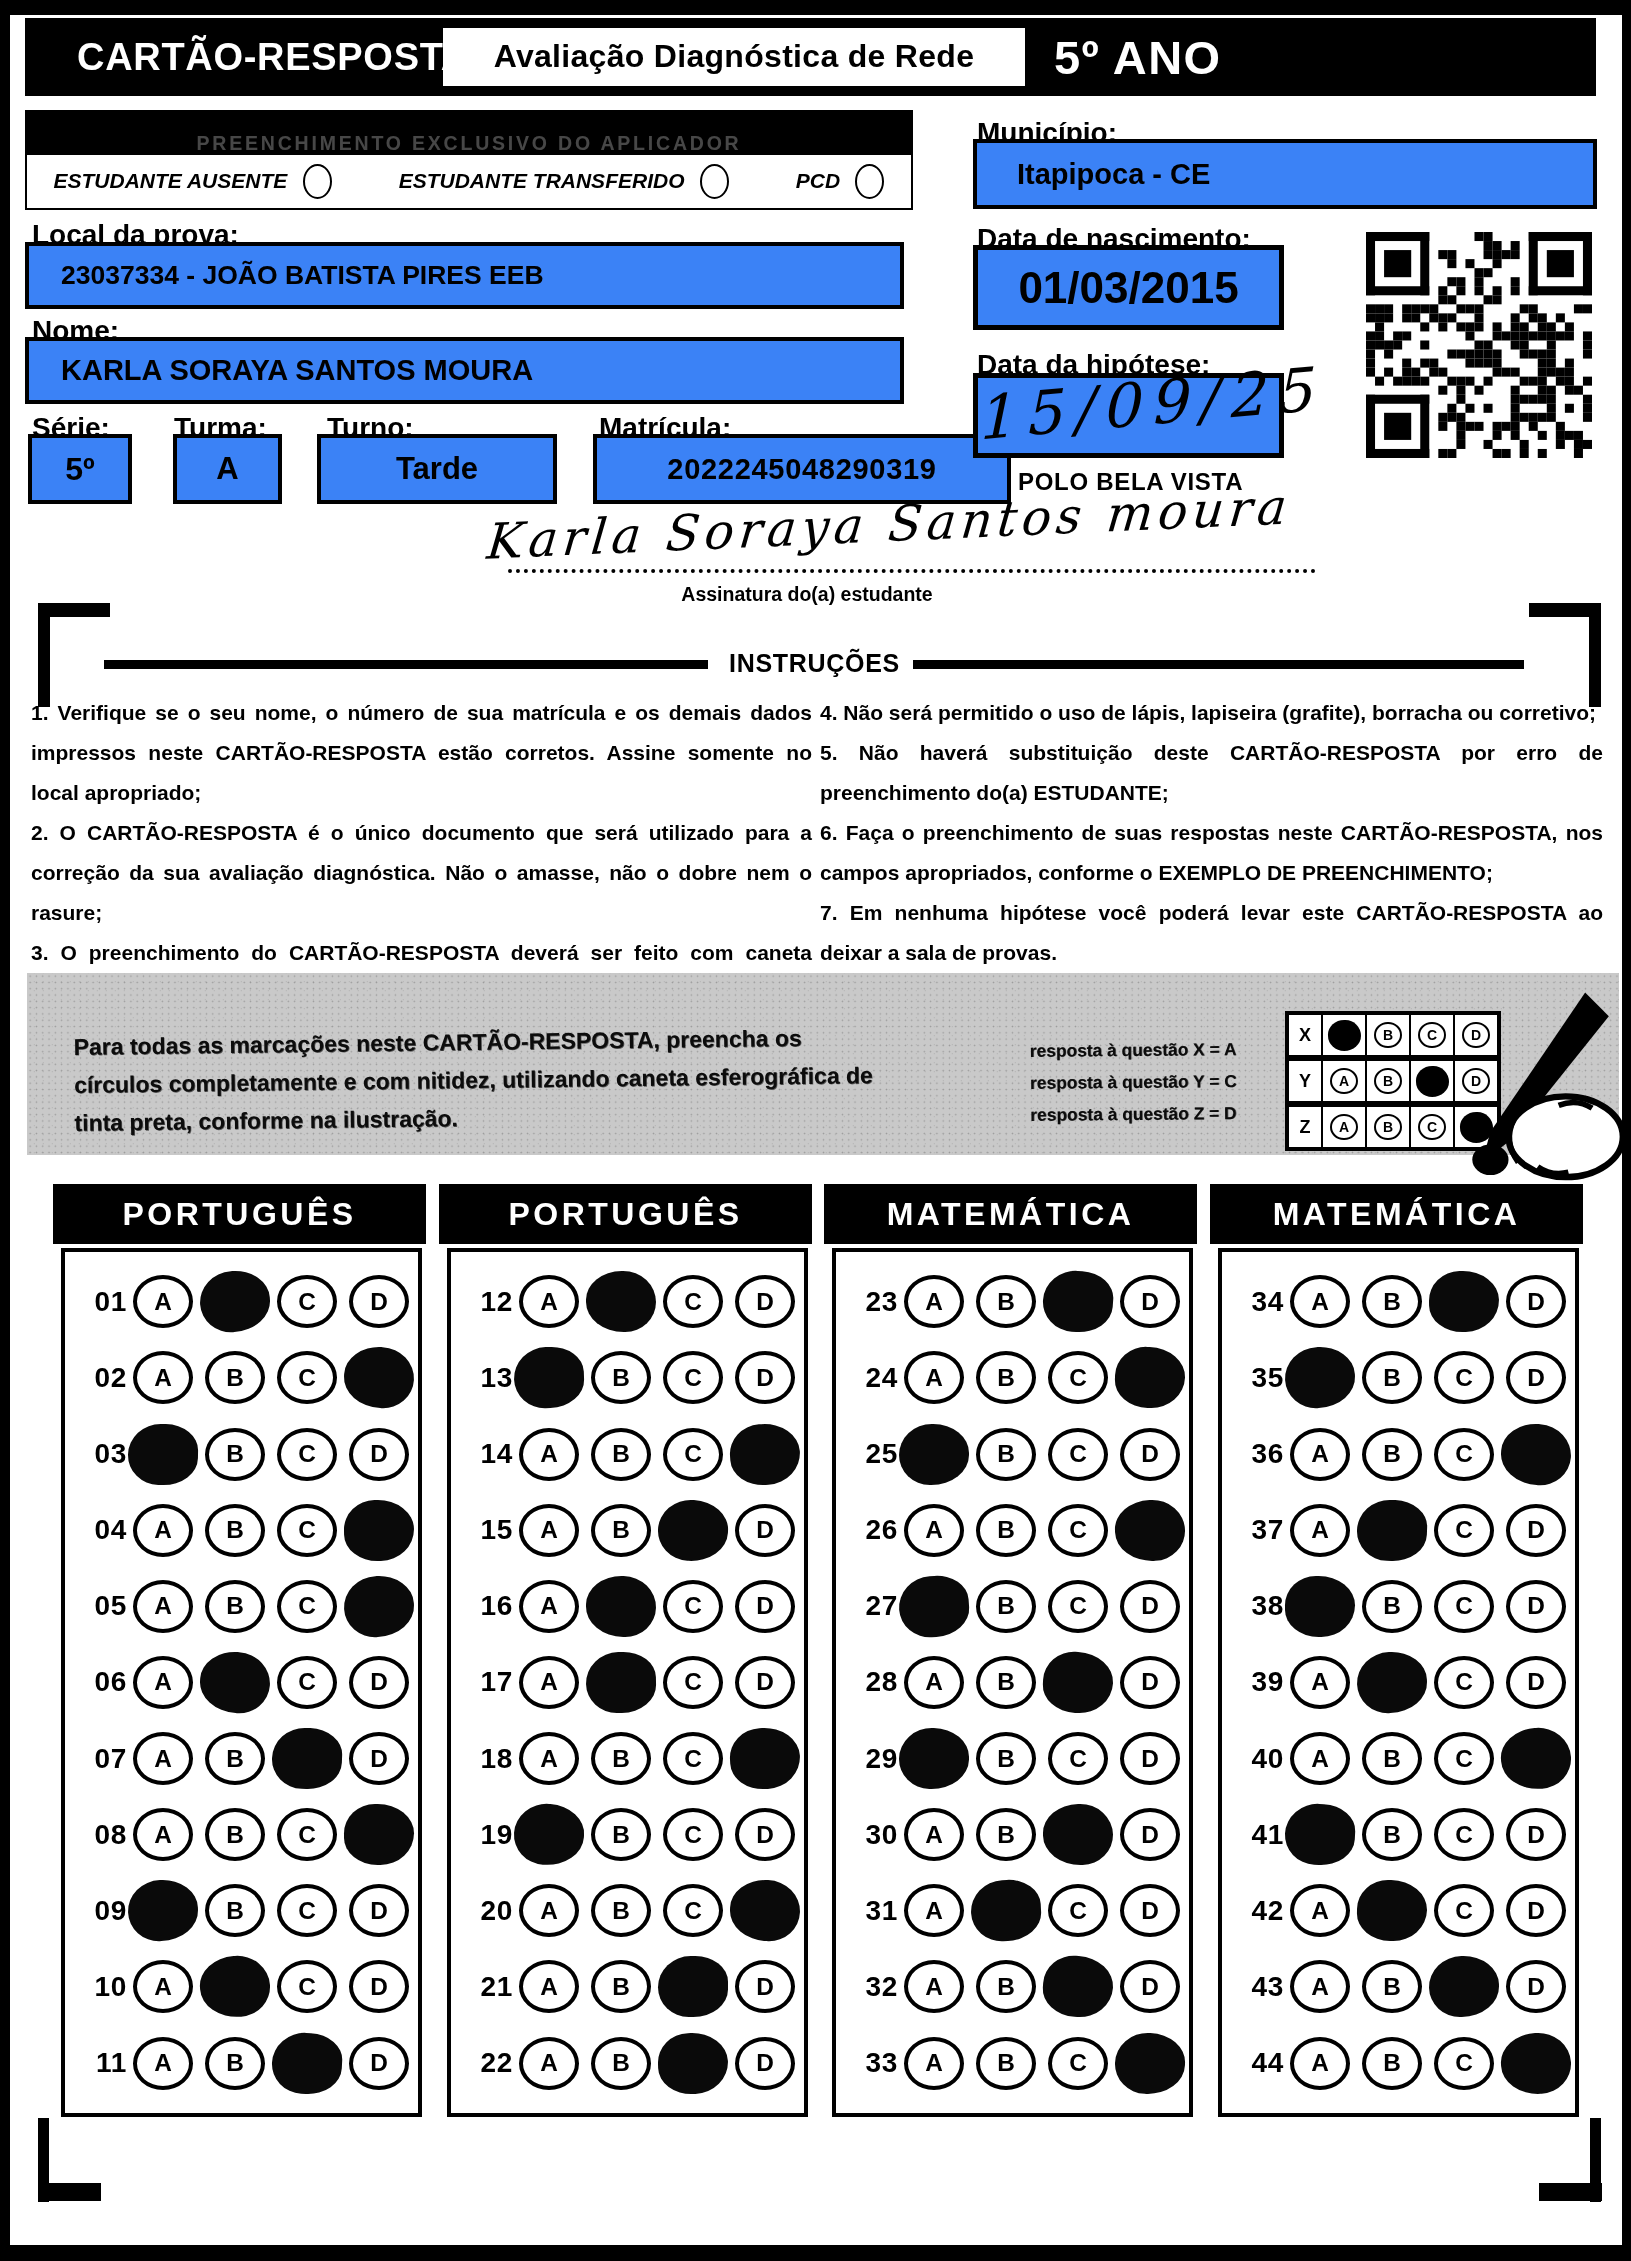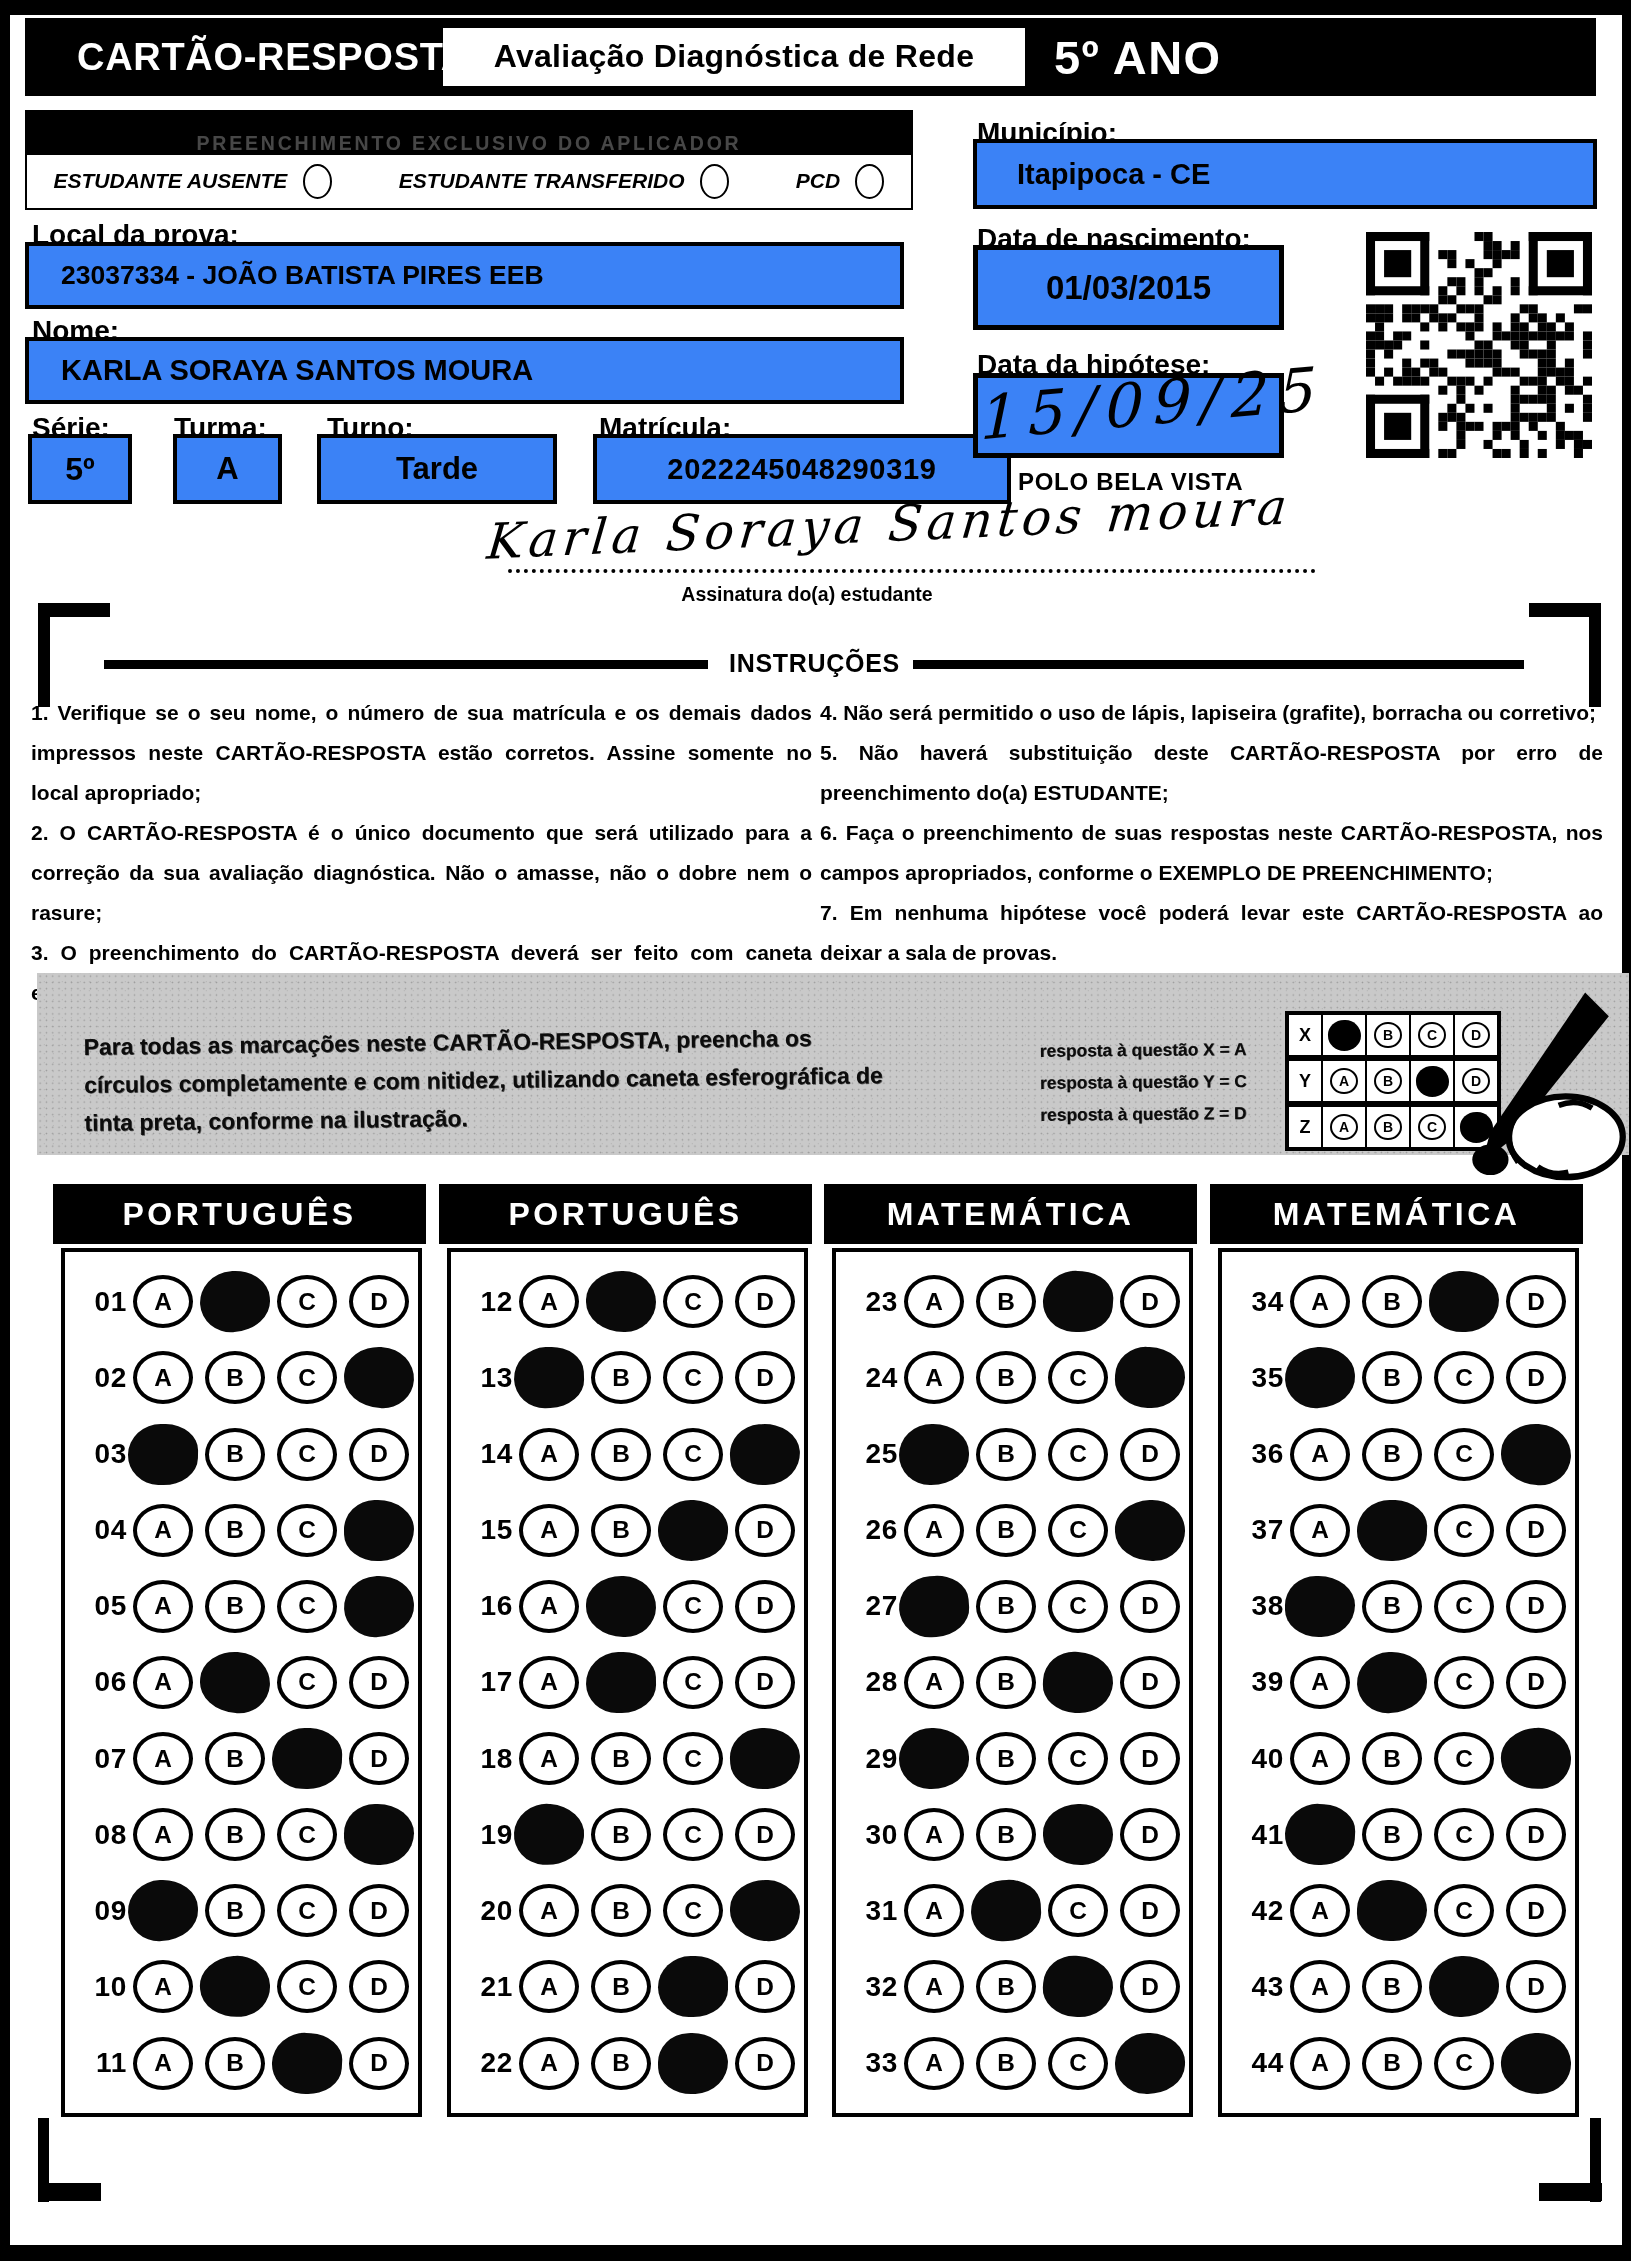--- a/index.html
+++ b/index.html
@@ -33,21 +33,21 @@
   
   .handwrite{font-family:"DejaVu Serif",serif;font-style:italic;}
   .sigline{border-bottom:4.9px dotted #000;}
   
   .mark{background:#000;}
   
   .instr-title{font-size:25px;font-weight:bold;letter-spacing:0.7px;}
   .rule{height:9px;background:#000;}
   .instr-col p{margin:0;font-size:21px;font-weight:bold;line-height:40px;text-align:justify;}
   
-  .band{left:37px;top:973px;width:1592px;height:182px;background-color:#c9c9c9;
+  .band{left:27px;top:973px;width:1592px;height:182px;background-color:#c9c9c9;
         background-image:radial-gradient(#9a9a9a 0.7px,transparent 1px),radial-gradient(#b0b0b0 0.7px,transparent 1px);
         background-size:6.3px 6.3px,9px 9px;background-position:0 0,2.8px 4.2px;}
   .band-text div{font-size:23px;font-weight:bold;line-height:38px;color:#0c0c0c;
                  text-shadow:0.7px 0.7px 0 rgba(0,0,0,.55);white-space:nowrap;}
   .band-legend div{font-size:17.4px;font-weight:bold;line-height:32px;color:#0c0c0c;
                    text-shadow:0.7px 0 0 rgba(0,0,0,.5);white-space:nowrap;}
   
   #example-grid{left:1285px;top:1011px;border:4.2px solid #000;background:#fff;}
   .ex-row{display:flex;}
   .ex-row + .ex-row{border-top:6.3px solid #000;}
@@ -138,21 +138,21 @@
     <span class="fval" style="font-size:29px;letter-spacing:0.7px;">2022245048290319</span>
   </div>
 
   <div class="abs flabel" style="left:977px;top:117px;">Município:</div>
   <div class="abs fbox" style="left:973px;top:139px;width:624px;height:70px;">
     <span class="fval" style="padding-left:40px;font-size:29px;">Itapipoca - CE</span>
   </div>
 
   <div class="abs flabel" style="left:977px;top:223px;">Data de nascimento:</div>
   <div class="abs fbox" style="left:973px;top:245px;width:311px;height:85px;justify-content:center;border-width:5.6px;">
-    <span class="fval" style="font-size:33px;">01/03/2015</span>
+    <span class="fval" style="font-size:44px;">01/03/2015</span>
   </div>
 
   <div class="abs flabel" style="left:977px;top:349px;">Data da hipótese:</div>
   <div class="abs fbox" style="left:973px;top:373px;width:311px;height:85px;border-width:5.6px;"></div>
   <div class="abs handwrite" style="left:980px;top:368px;font-size:60px;letter-spacing:9.7px;transform:rotate(-5deg) skewX(-6deg);white-space:nowrap;">15/09/25</div>
 
   <div class="abs" id="qr"><svg width="226" height="226" viewBox="0 0 325 325">
         <rect x="0" y="0" width="91" height="13" fill="#000"></rect>
         <rect x="0" y="78" width="91" height="13" fill="#000"></rect>
         <rect x="0" y="0" width="13" height="91" fill="#000"></rect>

